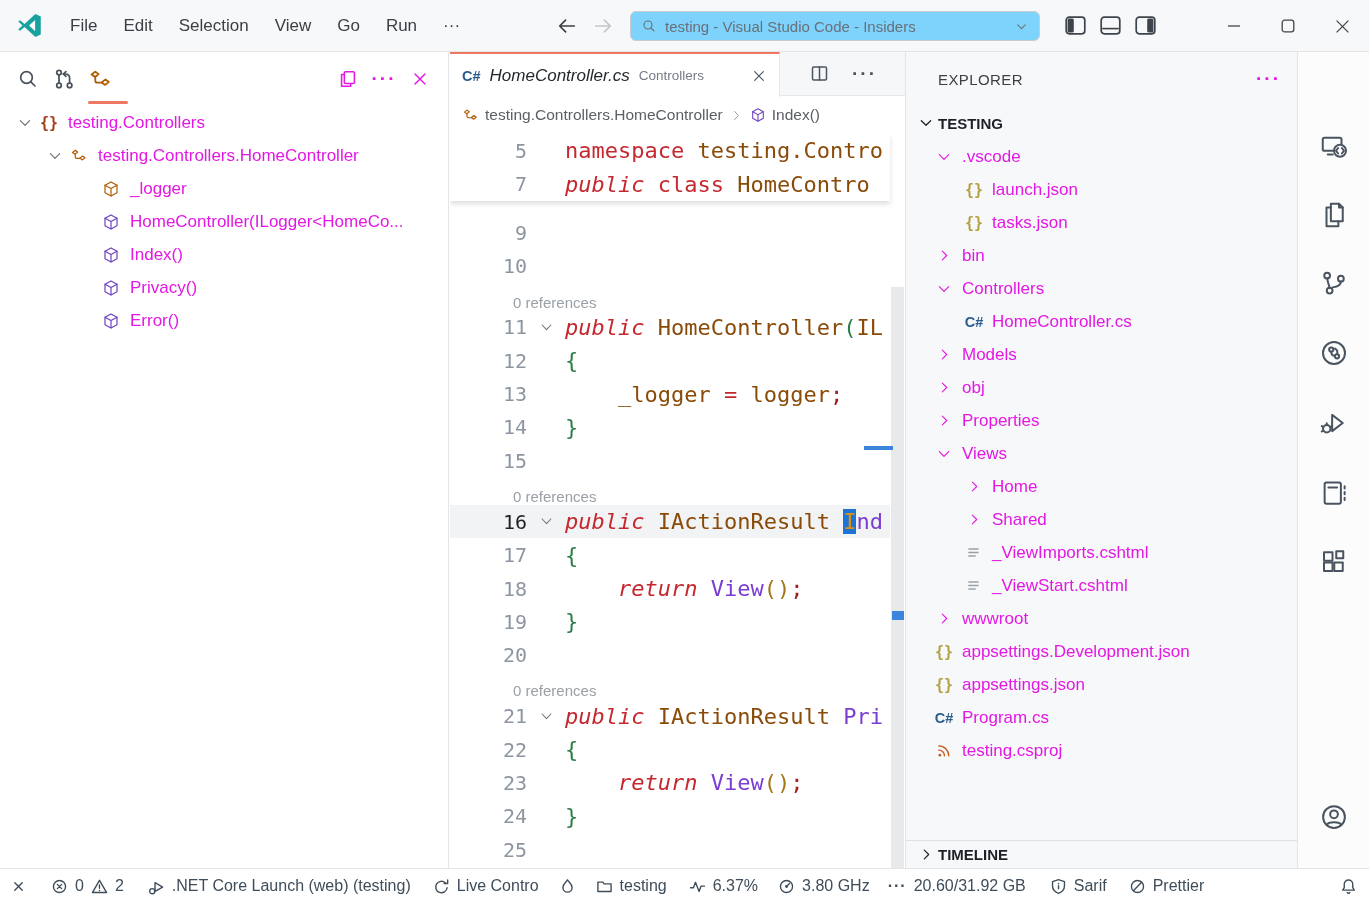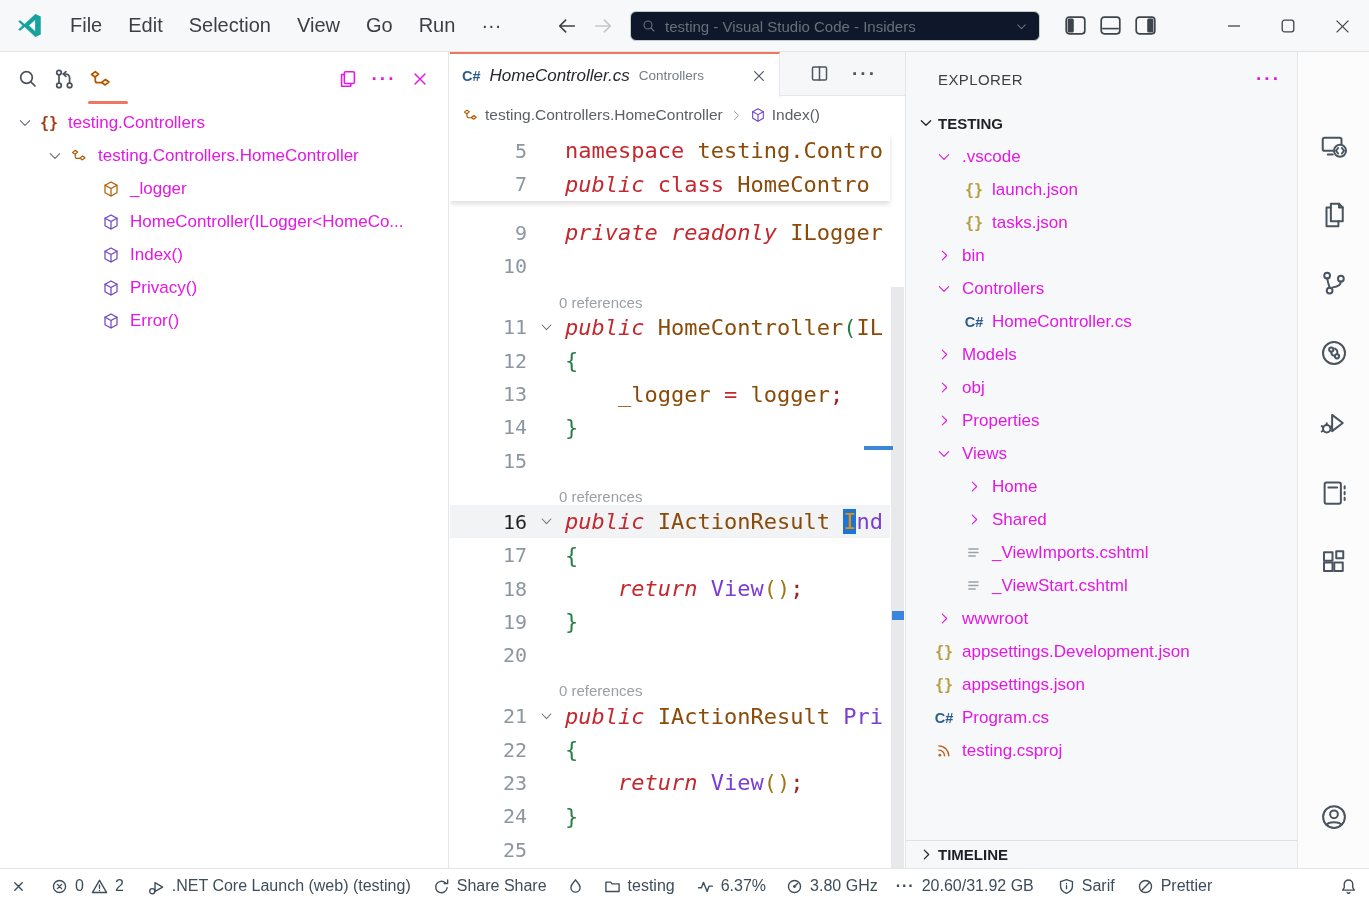--- a/index.html
+++ b/index.html
@@ -5,24 +5,24 @@
   *{box-sizing:border-box;margin:0;padding:0}
   html,body{width:1369px;height:903px}
   body{position:relative;font-family:"Liberation Sans",sans-serif;background:#fff;overflow:hidden;
        box-shadow:inset 0 0 0 1px #d8dadd;color:#3b3f45}
   svg{display:block}
   .ic{stroke:#49515c;fill:none;stroke-width:1.7;stroke-linecap:round;stroke-linejoin:round}
 
   
   #titlebar{position:absolute;left:0;top:0;right:0;height:52px;background:#f7f8f9;border-bottom:1px solid #e3e4e6;display:flex;align-items:center}
   #logo{margin:0 14px 0 16px}
-  .menu-item{font-size:20px;color:#3b3f45;padding:6px 13px;border-radius:6px;cursor:default}
+  .menu-item{font-size:17px;color:#3b3f45;padding:6px 13px;border-radius:6px;cursor:default}
   #nav-back{position:absolute;left:556px;top:15px}
   #nav-fwd{position:absolute;left:592px;top:15px}
-  #searchbox{position:absolute;left:630px;top:11px;width:410px;height:30px;background:#0f172a;border:1px solid #c9cccf;border-radius:6px;display:flex;align-items:center;padding:0 10px;color:#68707a;font-size:15px}
+  #searchbox{position:absolute;left:630px;top:11px;width:410px;height:30px;background:#7dd3fc;border:1px solid #c9cccf;border-radius:6px;display:flex;align-items:center;padding:0 10px;color:#68707a;font-size:15px}
   #searchbox .txt{margin-left:8px;flex:1;white-space:nowrap;overflow:hidden}
   #layout-toggles{position:absolute;left:1062px;top:12px;display:flex;gap:9px}
   .lt{width:26px;height:26px;display:flex;align-items:center;justify-content:center}
   #win-controls{position:absolute;right:0;top:0;height:52px;display:flex}
   .wc{width:54px;height:52px;display:flex;align-items:center;justify-content:center}
 
   
   #outline{position:absolute;left:0;top:52px;width:449px;bottom:35px;background:#fff;border-right:1px solid #e4e5e7}
   #editor{position:absolute;left:450px;top:52px;width:455px;bottom:35px;background:#fff;overflow:hidden}
   #explorer{position:absolute;left:905px;top:52px;width:392px;bottom:35px;background:#f7f8f9;border-left:1px solid #e3e4e6}
@@ -50,21 +50,21 @@
   #code{position:absolute;left:0;top:82px;right:0;bottom:0}
   #sticky{position:absolute;left:0;top:0;right:15px;background:#fff;z-index:3;box-shadow:0 3px 5px rgba(0,0,0,.13)}
   #hidden-lens{position:absolute;left:115px;top:45px;z-index:1;font-size:15px;color:#9aa0a6;height:20px}
   #rows{position:absolute;left:0;top:82.3px;right:15px;z-index:2}
   .crow{height:33.4px;display:flex;align-items:center;position:relative}
   .crow.current{background:#f2f3f4}
   .lnum{width:77px;flex:none;text-align:right;font-family:"DejaVu Sans Mono",monospace;font-size:20px;color:#8d96a0}
   .crow.current .lnum{color:#1c2126}
   .foldslot{width:38px;flex:none;display:flex;justify-content:center}
   .codetxt{font-family:"DejaVu Sans Mono",monospace;font-size:22px;white-space:pre;color:#24292f}
-  .clens{height:27.5px;display:flex;align-items:flex-end;padding-left:109px;font-size:15px;color:#9aa0a6}
+  .clens{height:27.5px;display:flex;align-items:flex-end;padding-left:63px;font-size:15px;color:#9aa0a6}
   .kw{color:#c5282f}.kwi{color:#c5282f;font-style:italic}.type{color:#8a4a08}.meth{color:#7b3ed2}
   .brace{color:#2a7d46}.paren{color:#a07818}.op{color:#c5282f}.semi{color:#9c2121}
   .sel{background:#1d74d4;color:#e09113}
   #scrollbar{position:absolute;right:1px;top:153px;width:13px;height:612px;background:#e8e9ea;z-index:4}
   .ovr-blue1{position:absolute;left:414px;top:312px;width:29px;height:4px;background:#3c85dd;z-index:5}
   .ovr-blue2{position:absolute;right:1px;top:477px;width:12px;height:9px;background:#3c85dd;z-index:5}
 
   
   #explorer-header{height:54px;display:flex;align-items:center;padding:0 16px 0 32px}
   #explorer-title{font-size:15px;color:#3b3f45;letter-spacing:.4px}
@@ -338,21 +338,20 @@
         <div class="crow">
           <span class="lnum">7</span>
           <span class="foldslot"></span>
           <span class="codetxt"><span class="kwi">public</span><span> </span><span class="kw">class</span><span> </span><span class="type">HomeContro</span></span>
         </div>
       </div>
     <div id="rows">
         <div class="crow">
           <span class="lnum">9</span>
           <span class="foldslot"></span>
-          <span class="codetxt"><span class="kwi">private</span><span> </span><span class="kwi">readonly</span><span> </span><span class="type">ILogger</span></span>
         </div>
         <div class="crow">
           <span class="lnum">10</span>
           <span class="foldslot"></span>
           <span class="codetxt"></span>
         </div>
         <div class="clens">
           <span>0 references</span>
         </div>
         <div class="crow">
@@ -726,21 +725,21 @@
       </span>
       <span>.NET Core Launch (web) (testing)</span>
     </span>
     <span class="sitem" style="margin-left: 22px;">
       <span class="sic">
         <svg width="17" height="17" viewBox="0 0 16 16">
           <path d="M13.3 9.2a5.4 5.4 0 1 1-1.6-4.6"></path>
           <path d="M13.8 1.9v3.3h-3.3"></path>
         </svg>
       </span>
-      <span>Share Share</span>
+      <span>Live Contro</span>
     </span>
     <span class="sitem" style="margin-left: 20px;">
       <span class="sic">
         <svg width="17" height="17" viewBox="0 0 16 16">
           <path d="M8 1.7C9.6 4.1 12.3 5.7 12.3 9A4.3 4.3 0 0 1 3.7 9C3.7 5.7 6.4 4.1 8 1.7z"></path>
         </svg>
       </span>
     </span>
     <span class="sitem" style="margin-left: 20px;">
       <span class="sic">

